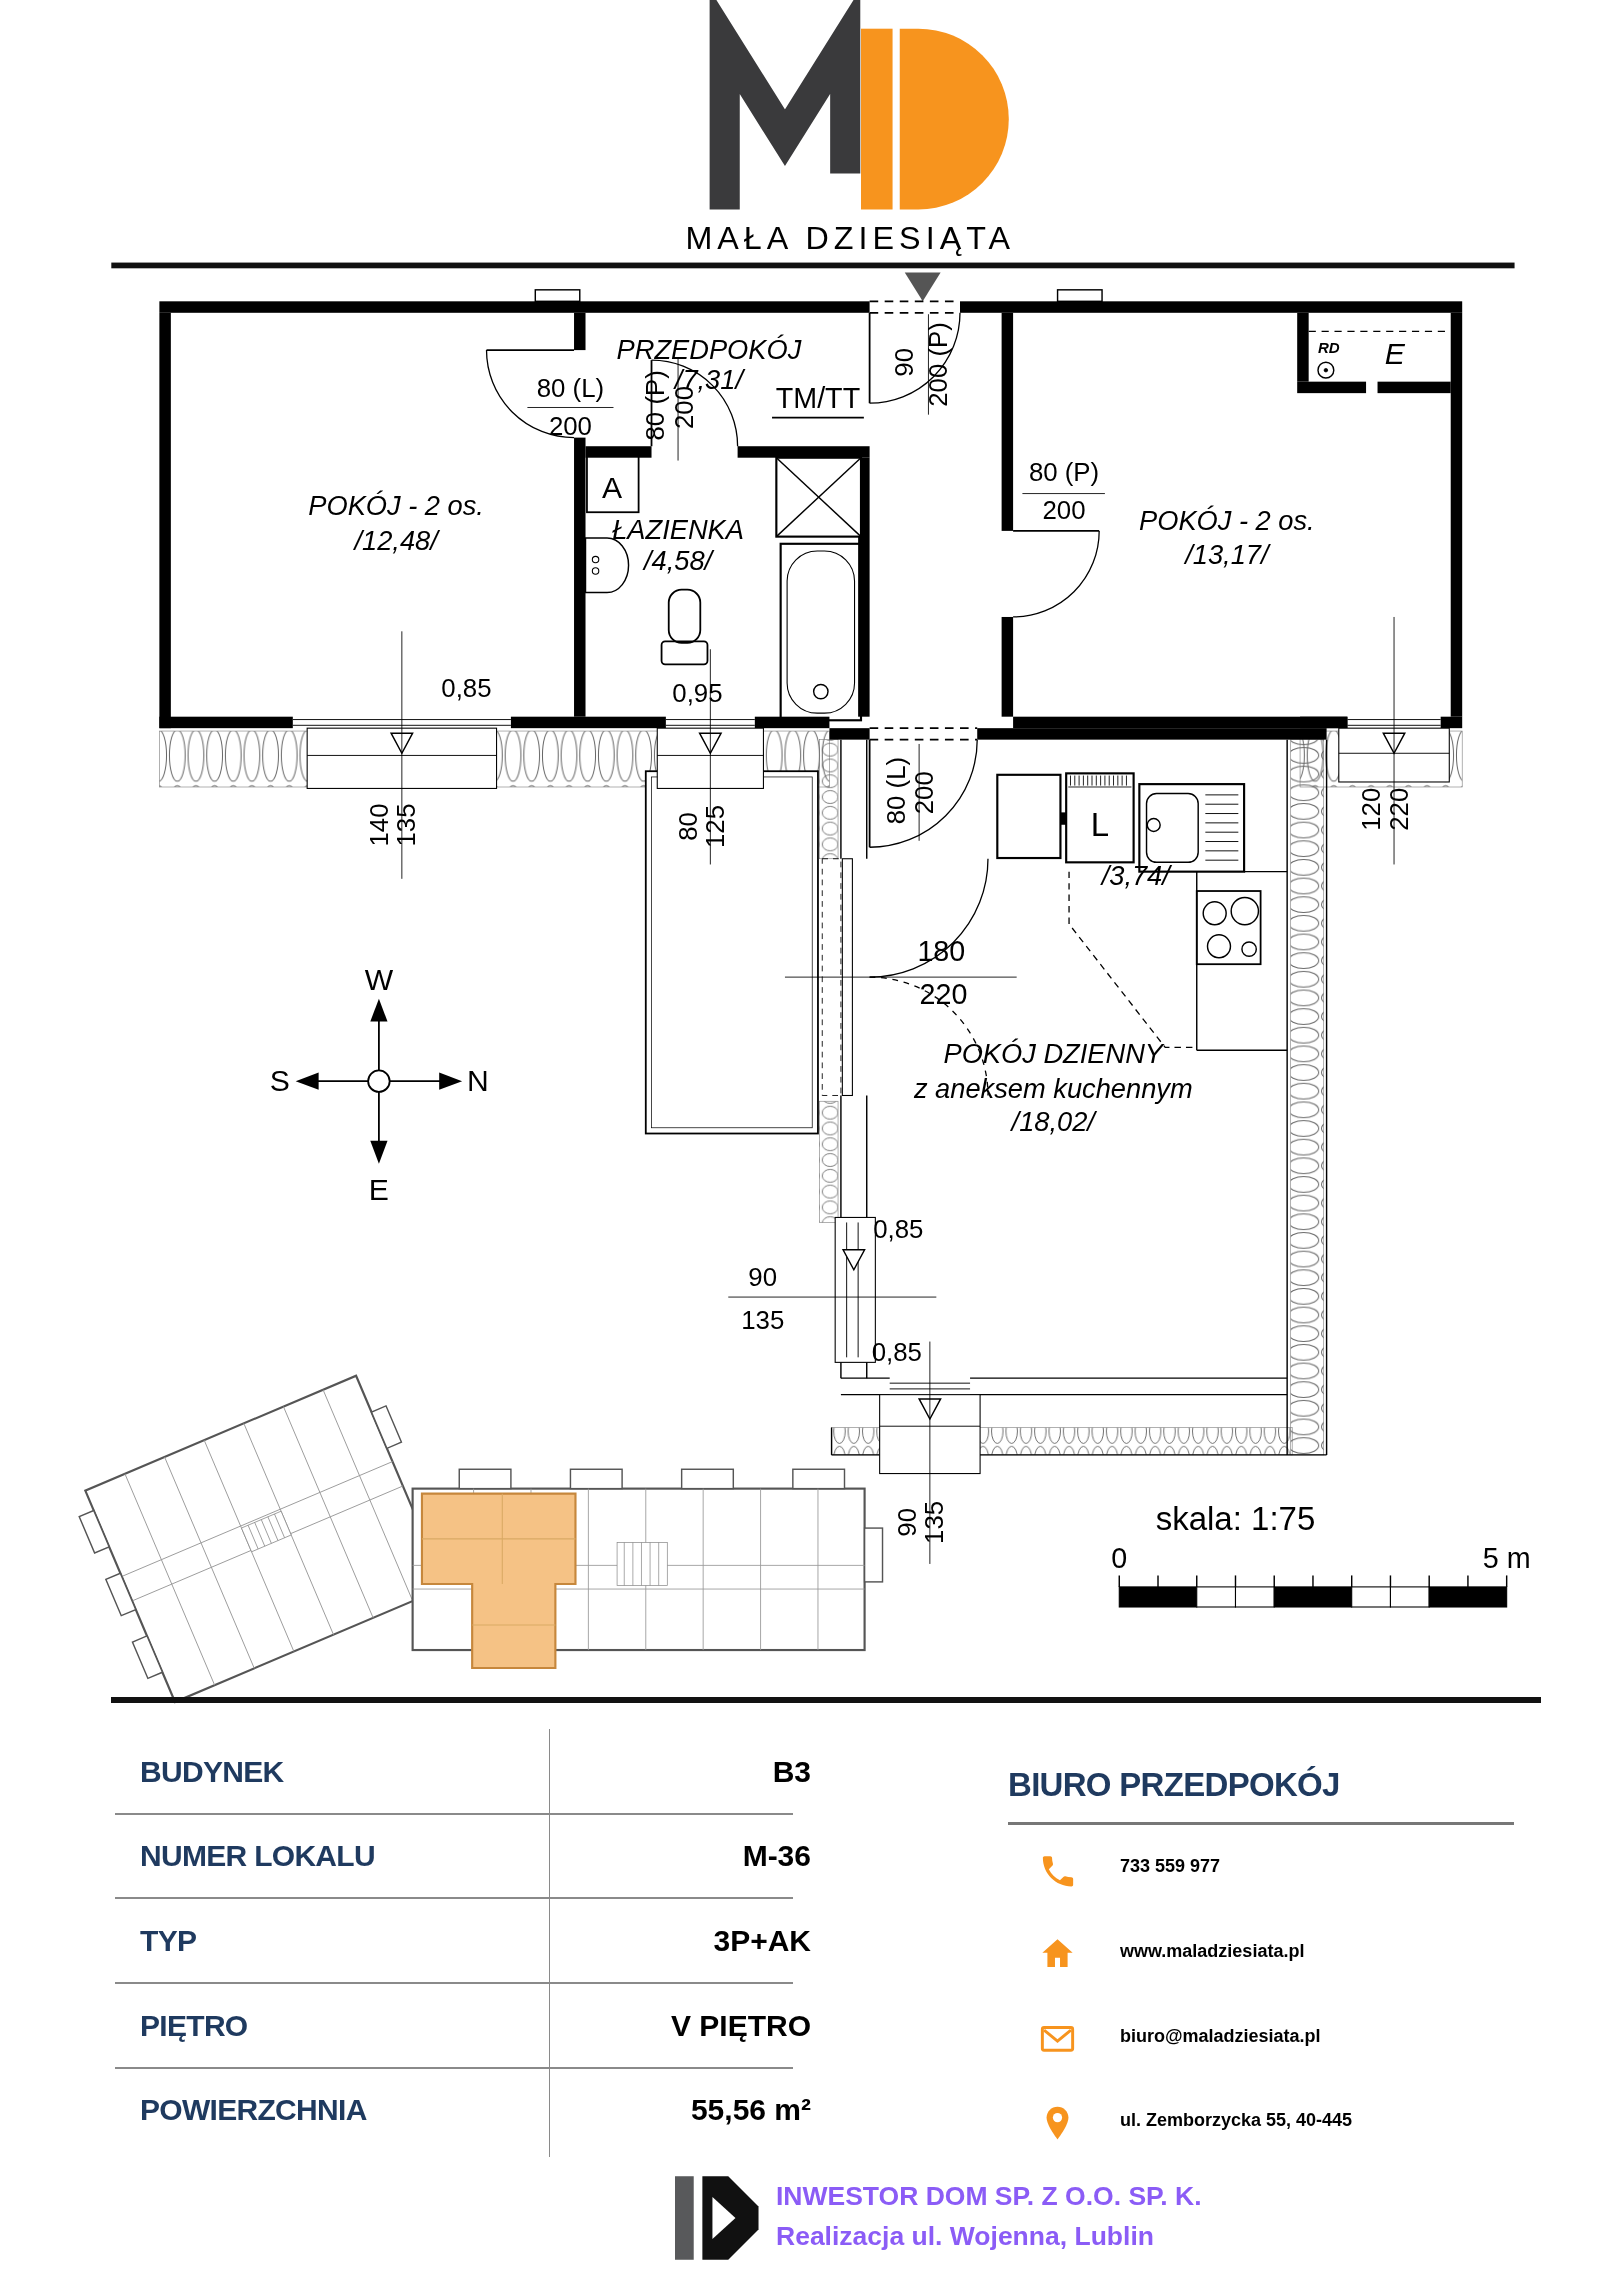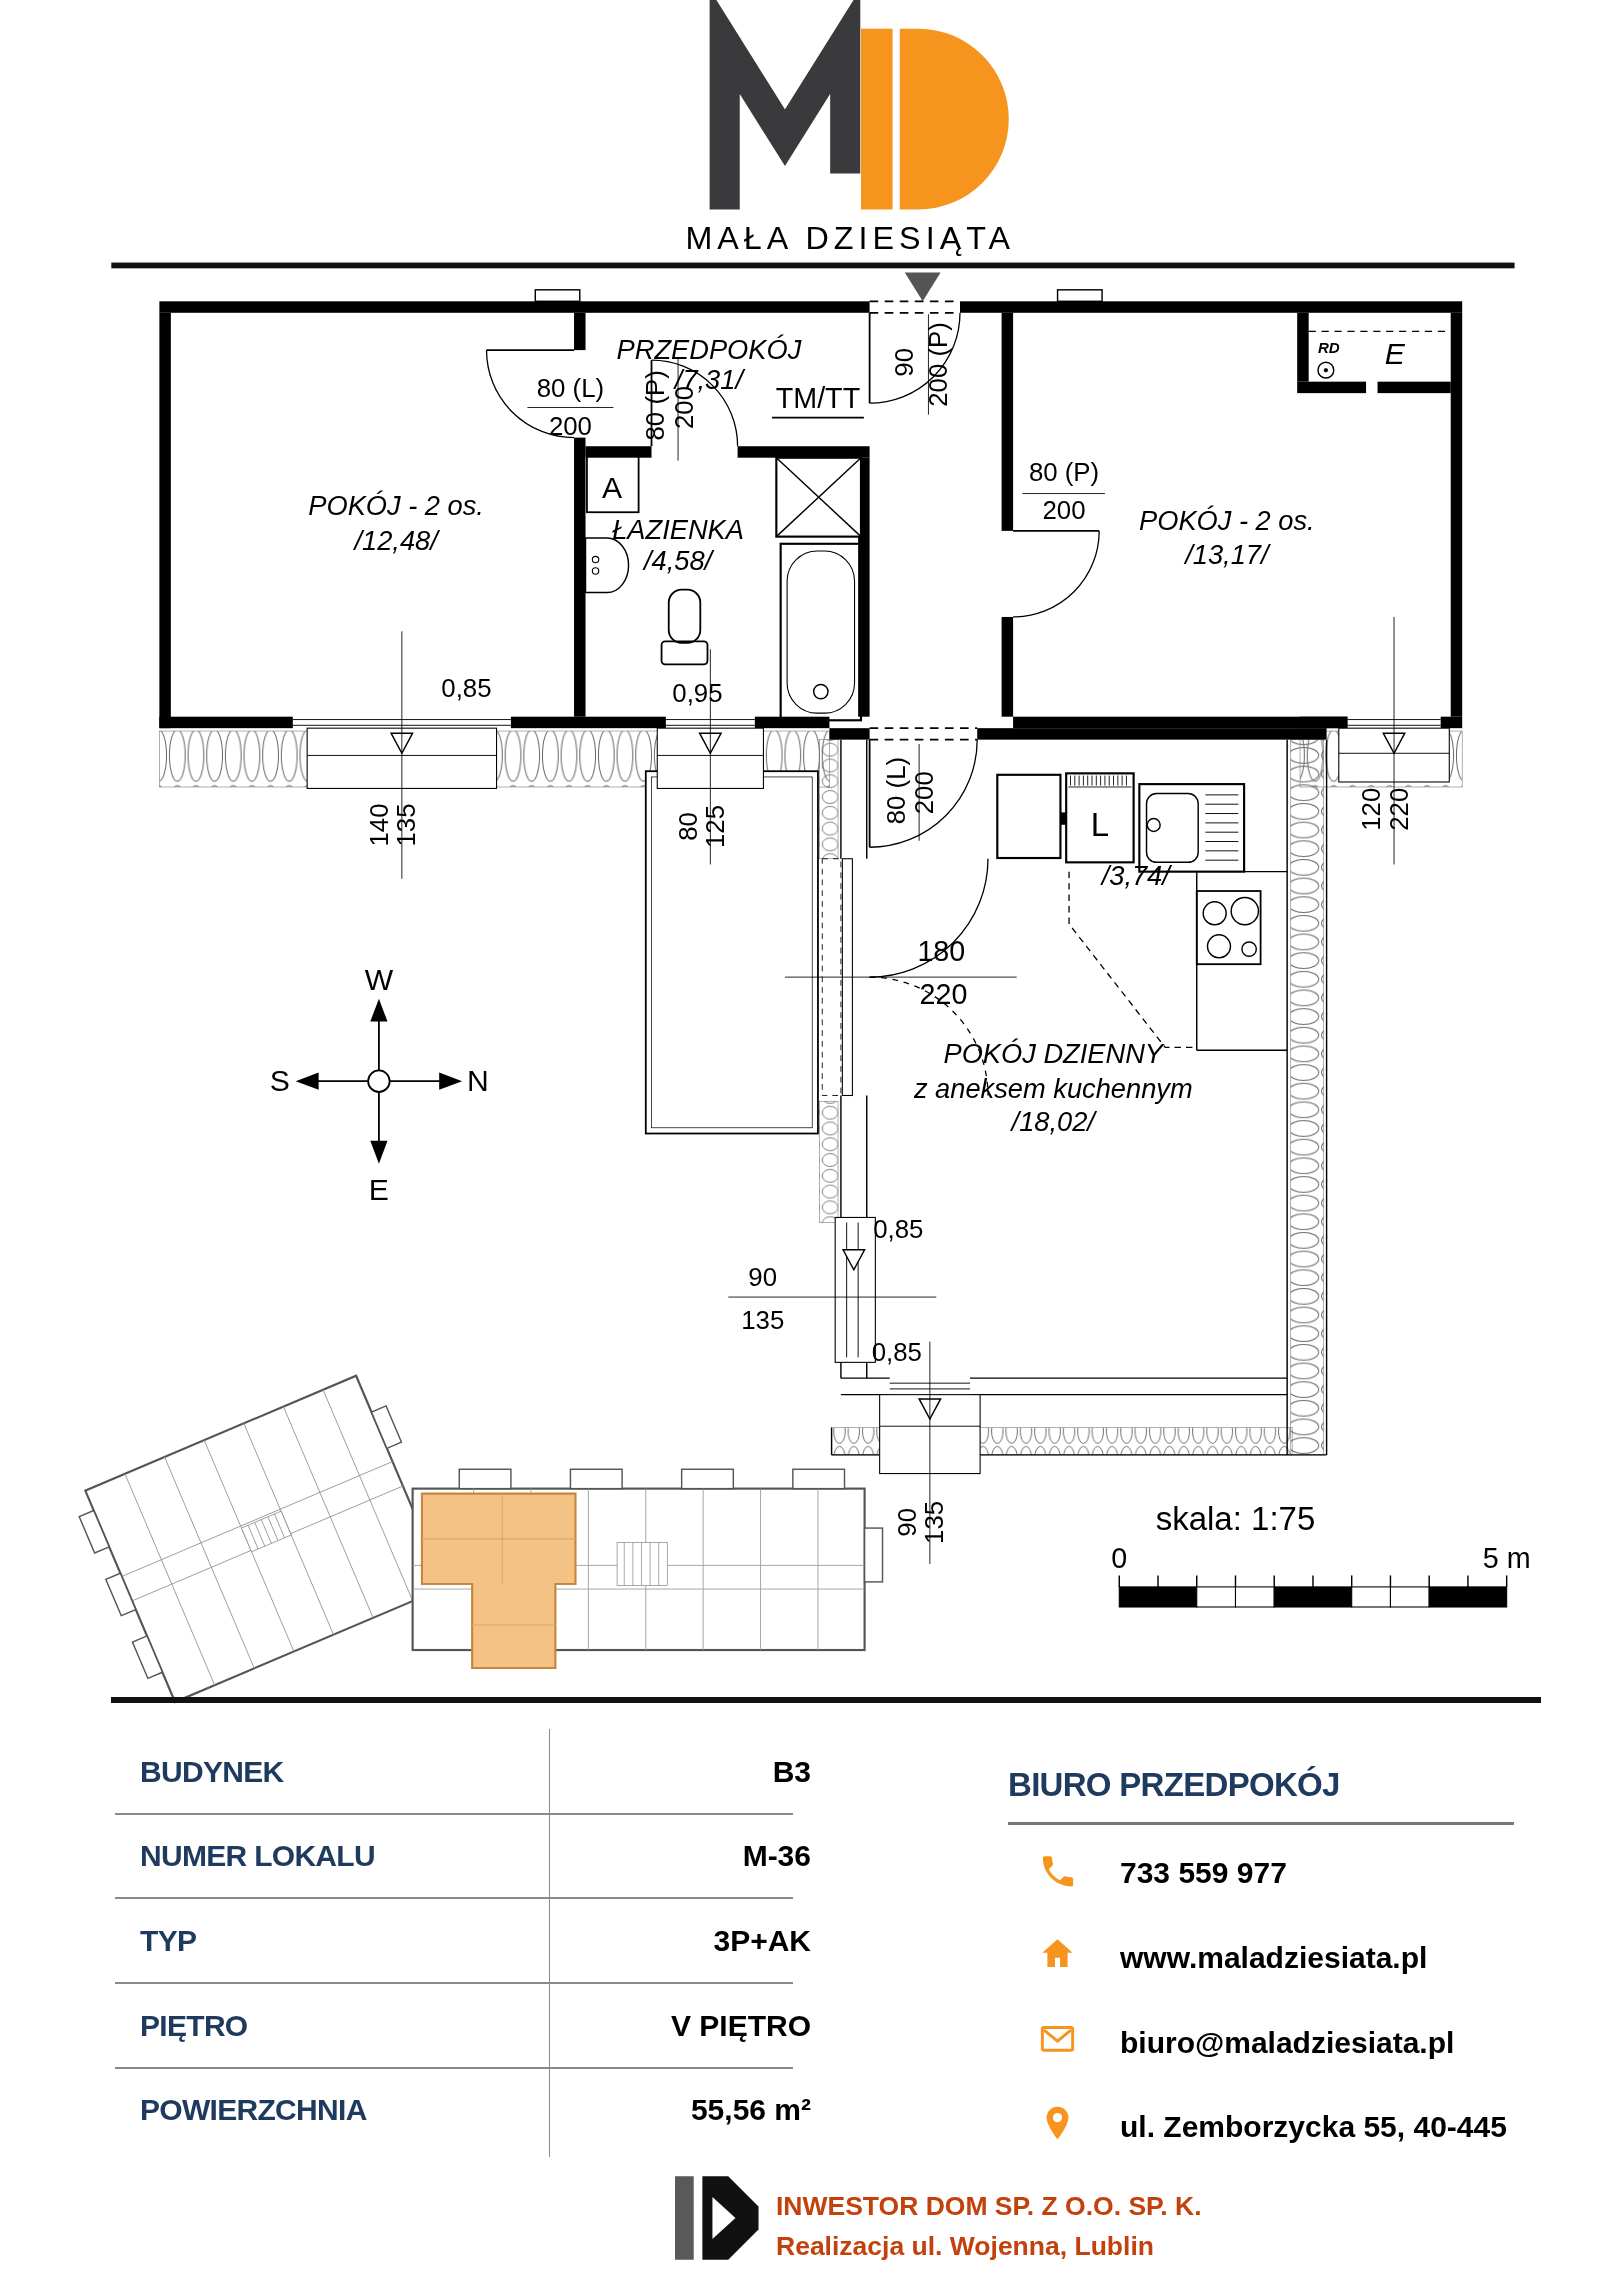--- a/index.html
+++ b/index.html
@@ -4,22 +4,22 @@
 <style>
   html,body{margin:0;padding:0;background:#fff;}
   body{width:1623px;height:2295px;position:relative;font-family:"Liberation Sans",sans-serif;overflow:hidden;}
   svg text{font-family:"Liberation Sans",sans-serif;fill:#000;}
   .abs{position:absolute;}
   .navy{color:#1F3A5F;}
   .tbl-label{font-size:30px;font-weight:bold;letter-spacing:-0.7px;text-align:center;}
   .tbl-value{font-size:30px;font-weight:bold;color:#000;text-align:right;width:230px;}
   .sep{background:#8a8a8a;height:2.2px;}
   .office-title{font-size:33px;font-weight:bold;letter-spacing:-0.7px;}
-  .office-text{font-size:30px;font-weight:bold;color:#000;}
-  .footer-text{font-size:26.5px;font-weight:bold;color:#c2410c;margin-top:10px;}
+  .office-text{font-size:18px;font-weight:bold;color:#000;}
+  .footer-text{font-size:26.5px;font-weight:bold;color:#8b5cf6;}
   .thick-divider{background:#111;}
 </style>
 </head>
 <body>
 
 <svg class="abs" style="top:0;left:0" width="1623" height="1706" viewBox="0 0 2262 2378">
   <defs>
     <pattern id="insA" width="26" height="78" patternUnits="userSpaceOnUse">
       <ellipse cx="13" cy="39" rx="11" ry="36" fill="none" stroke="#666" stroke-width="1.4"></ellipse>
     </pattern>

